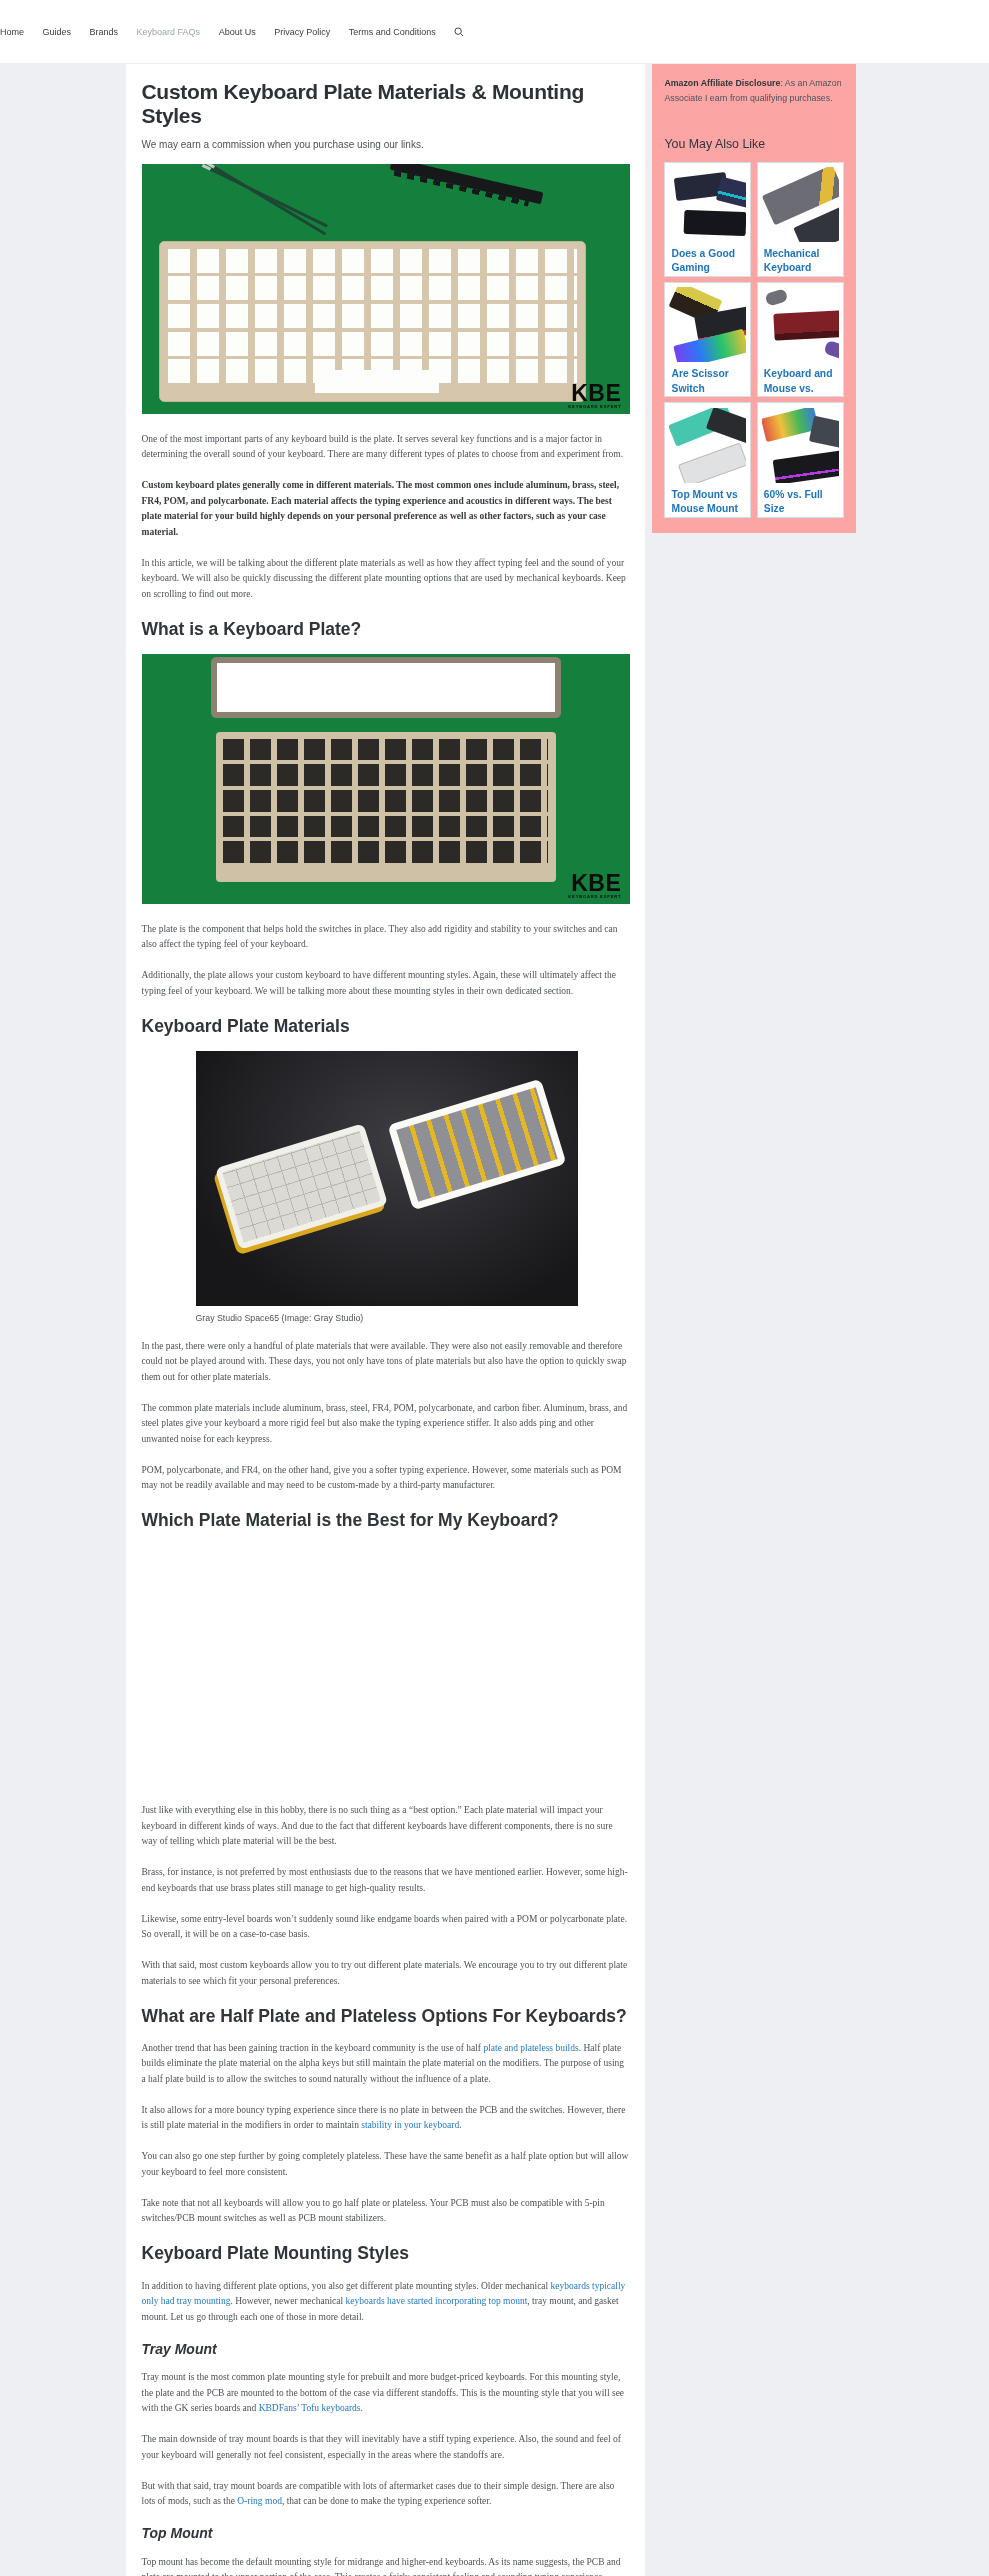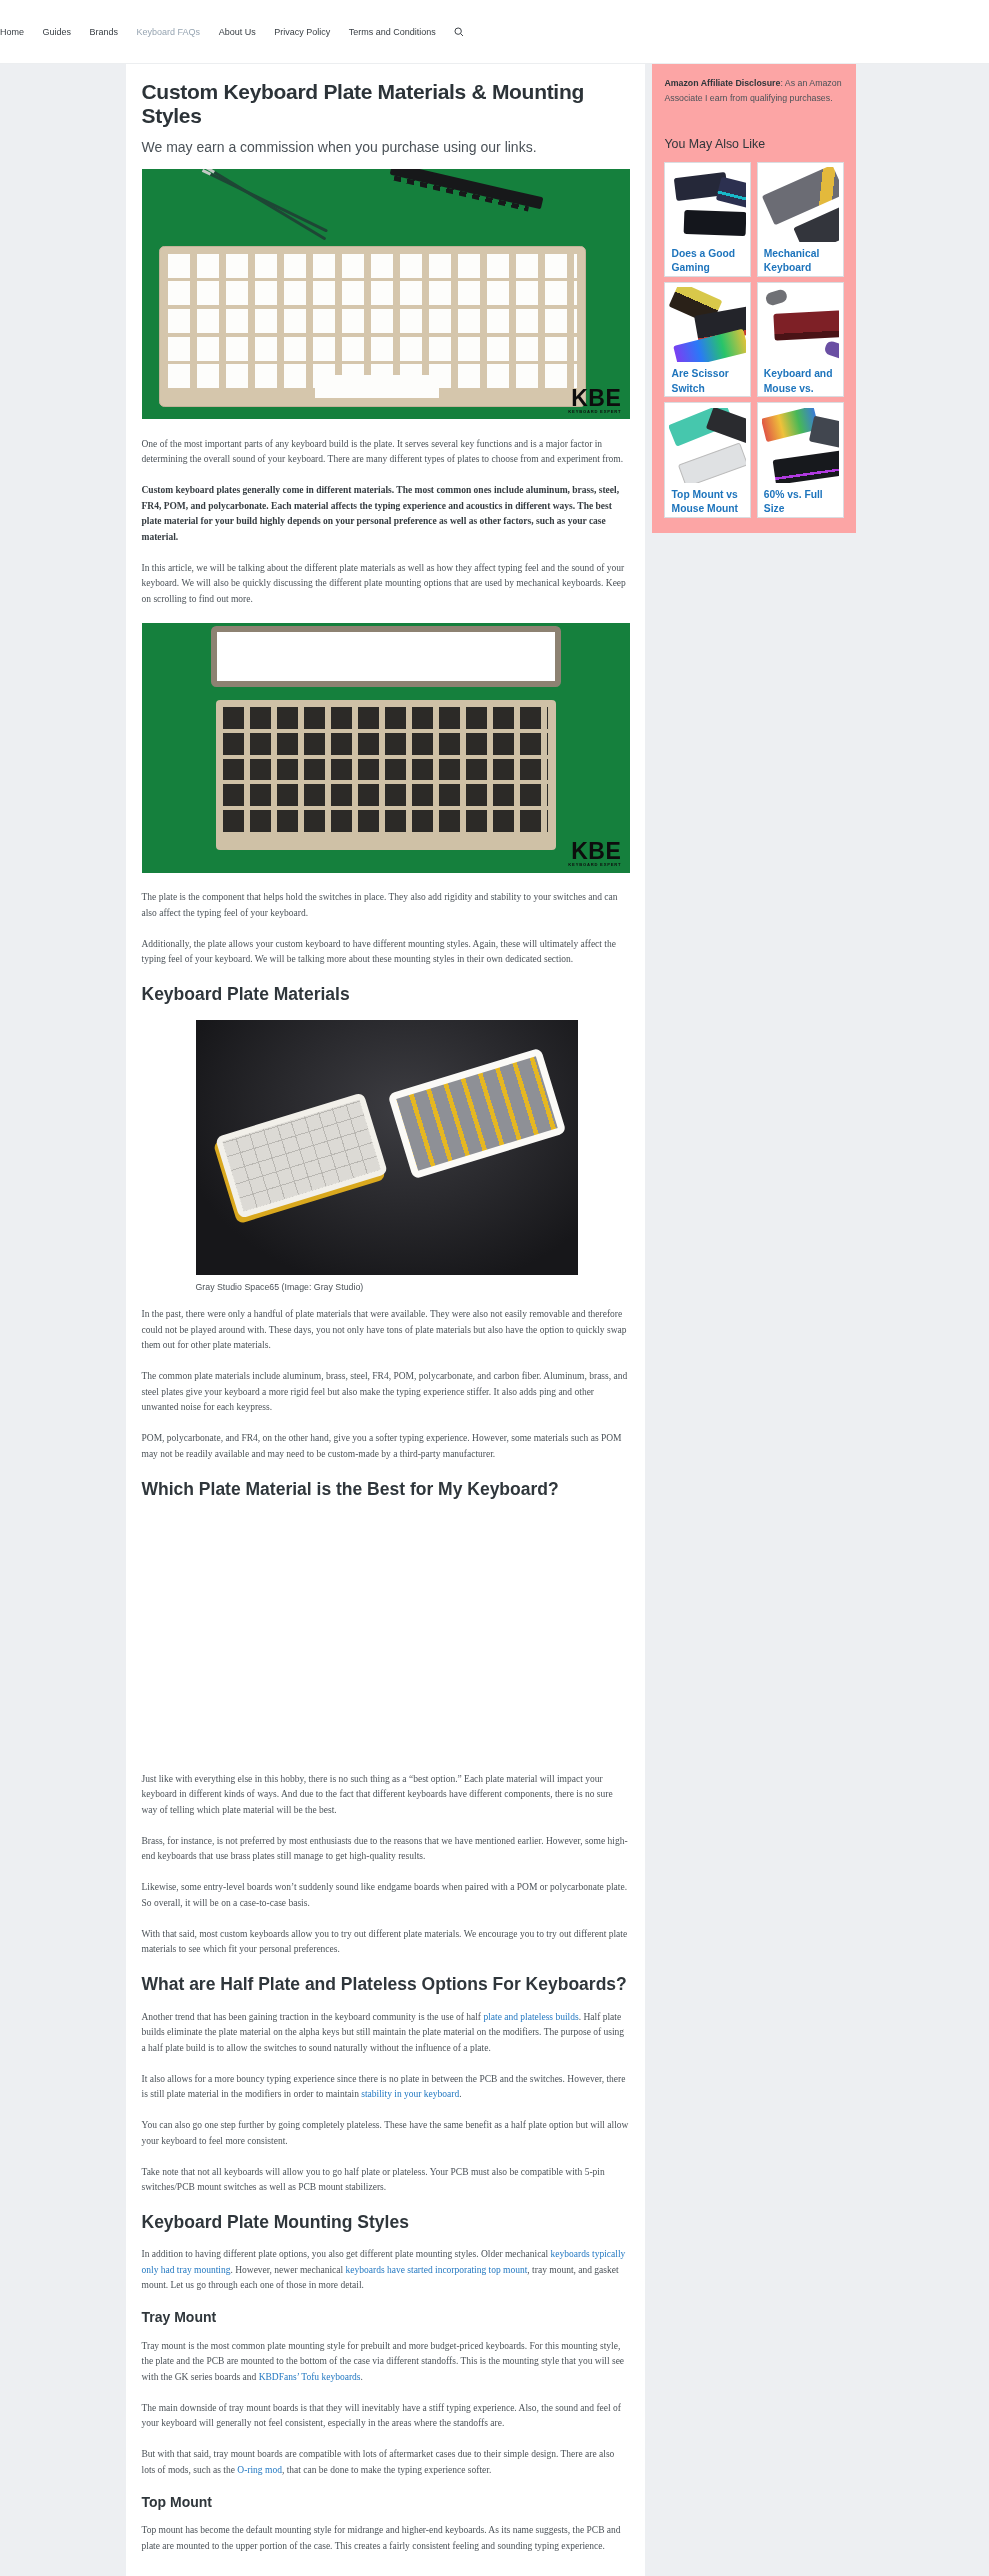--- a/index.html
+++ b/index.html
@@ -11,26 +11,26 @@
   .topnav a.active { color:#97a5b2; }
   .search-btn { display:flex; align-items:center; cursor:pointer; }
 
   
   .page { display:flex; align-items:flex-start; }
   .article-card { margin-left:126px; width:519px; background:#fff; padding:10.3px 15.5px 18.5px; }
   .sidebar { width:204px; background:#fca5a5; margin-left:7px; padding:12.4px 12.4px 15.5px; }
 
   
   h1.title { font-size:21px; font-weight:700; color:#2c3338; margin:6.2px 0 10.3px; letter-spacing:-0.3px; }
-  .disclosure { font-size:14px; color:#4b5258; margin:0 0 14.4px; }
+  .disclosure { font-size:10px; color:#4b5258; margin:0 0 14.4px; }
   .para { font-size:9.5px; line-height:15.5px; color:#4b5258; margin:0 0 15.5px;font-family:Liberation Serif, serif; }
   .para.bold { font-weight:700; color:#353c41; }
   .ilink { color:#2479c2; text-decoration:none; }
   h2.sec { font-size:17.5px; color:#2f363b; margin:16.5px 0 14.4px; font-weight:700; }
-  h3.sec { font-size:14px; color:#2f363b; margin:14.4px 0 13.4px; font-weight:700; }
+  h3.sec { font-size:14px; color:#2f363b; margin:14.4px 0 13.4px; font-weight:700;font-style:italic; }
   .video-blank { height:242px; margin:0 0 15.5px; background:#fff; }
 
   
   .fig { position:relative; width:488px; background:#15803d; overflow:hidden; }
   .hero { height:250px; margin:0 0 17.5px; }
   .casefig { height:250px; margin:2.1px 0 17.5px; }
   .spacefig { width:382px; height:255px; margin:2.1px 0 0 54px; background:radial-gradient(ellipse at 55% 35%, #3d3d42, #房 0) ; background:radial-gradient(ellipse at 55% 35%, #3d3d42, #17171a 78%); }
   .figcap { margin:7.2px 0 15.5px 54px; font-size:8.8px; color:#4b5258; }
 
   .tweezer { position:absolute; width:131px; height:3.1px; background:#1e4635; border-radius:1.5px; }
@@ -129,20 +129,21 @@
       <div class="wm">
         <span class="wm-kbe">KBE</span>
         <span class="wm-sub">KEYBOARD EXPERT</span>
       </div>
     </figure>
 
     <div id="g1">
         <p class="para">One of the most important parts of any keyboard build is the plate. It serves several key functions and is a major factor in determining the overall sound of your keyboard. There are many different types of plates to choose from and experiment from.</p>
         <p class="para bold">Custom keyboard plates generally come in different materials. The most common ones include aluminum, brass, steel, FR4, POM, and polycarbonate. Each material affects the typing experience and acoustics in different ways. The best plate material for your build highly depends on your personal preference as well as other factors, such as your case material.</p>
         <p class="para">In this article, we will be talking about the different plate materials as well as how they affect typing feel and the sound of your keyboard. We will also be quickly discussing the different plate mounting options that are used by mechanical keyboards. Keep on scrolling to find out more.</p>
+        <h2 class="sec">What is a Keyboard Plate?</h2>
       </div>
 
     <figure class="fig casefig">
       <div class="case-frame"></div>
       <div class="case-plate">
         <div class="crow"></div>
           <div class="crow"></div>
           <div class="crow"></div>
           <div class="crow"></div>
           <div class="crow"></div>

